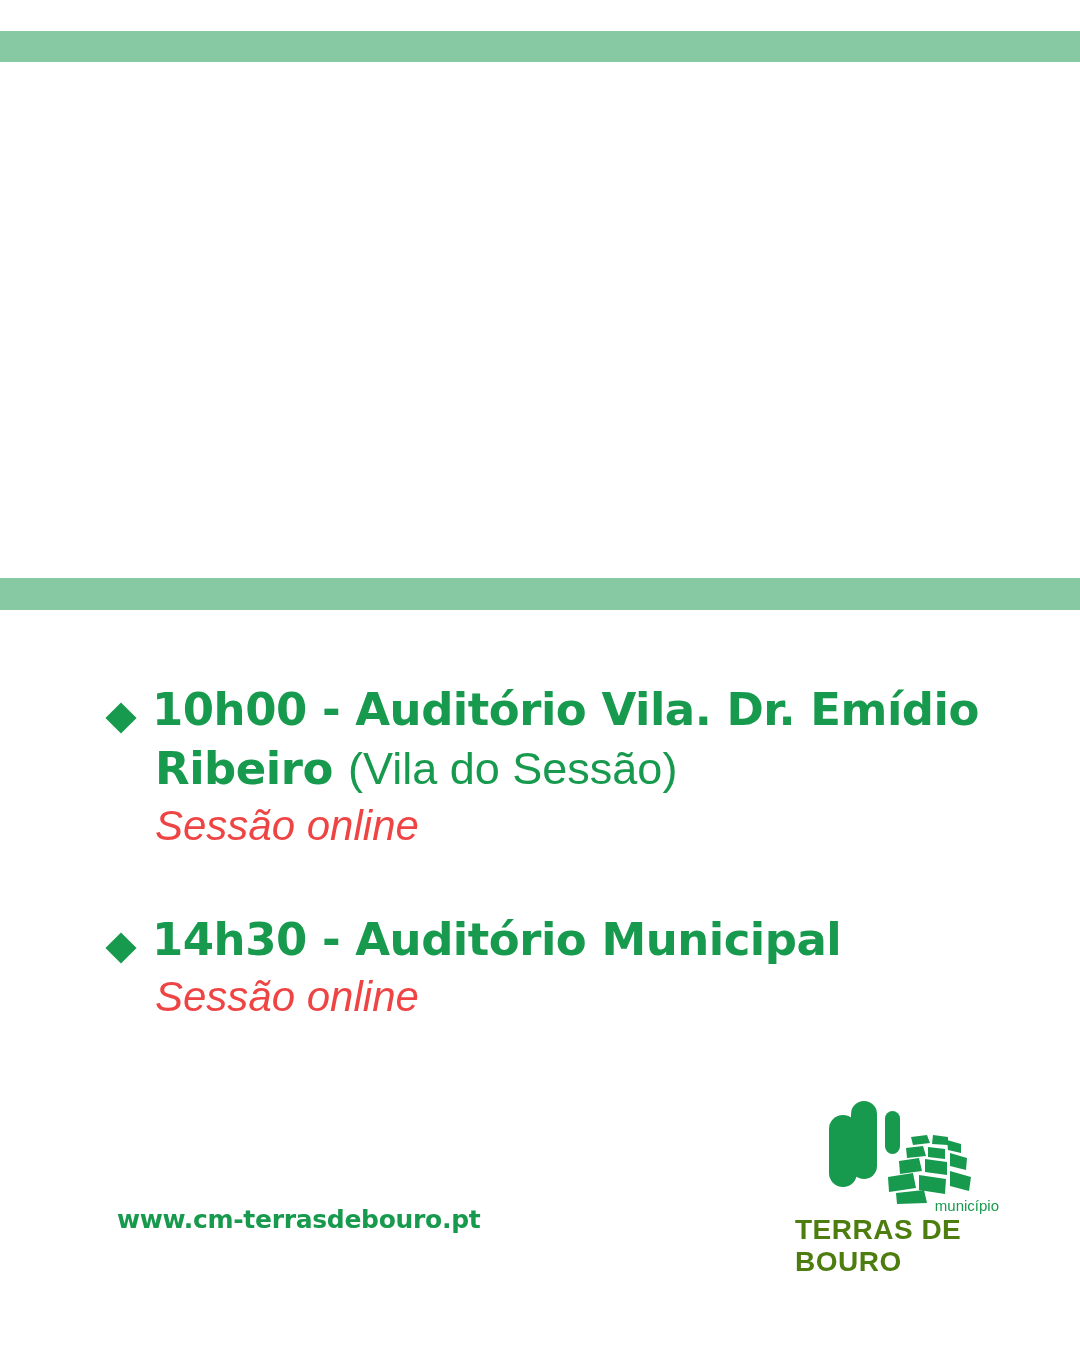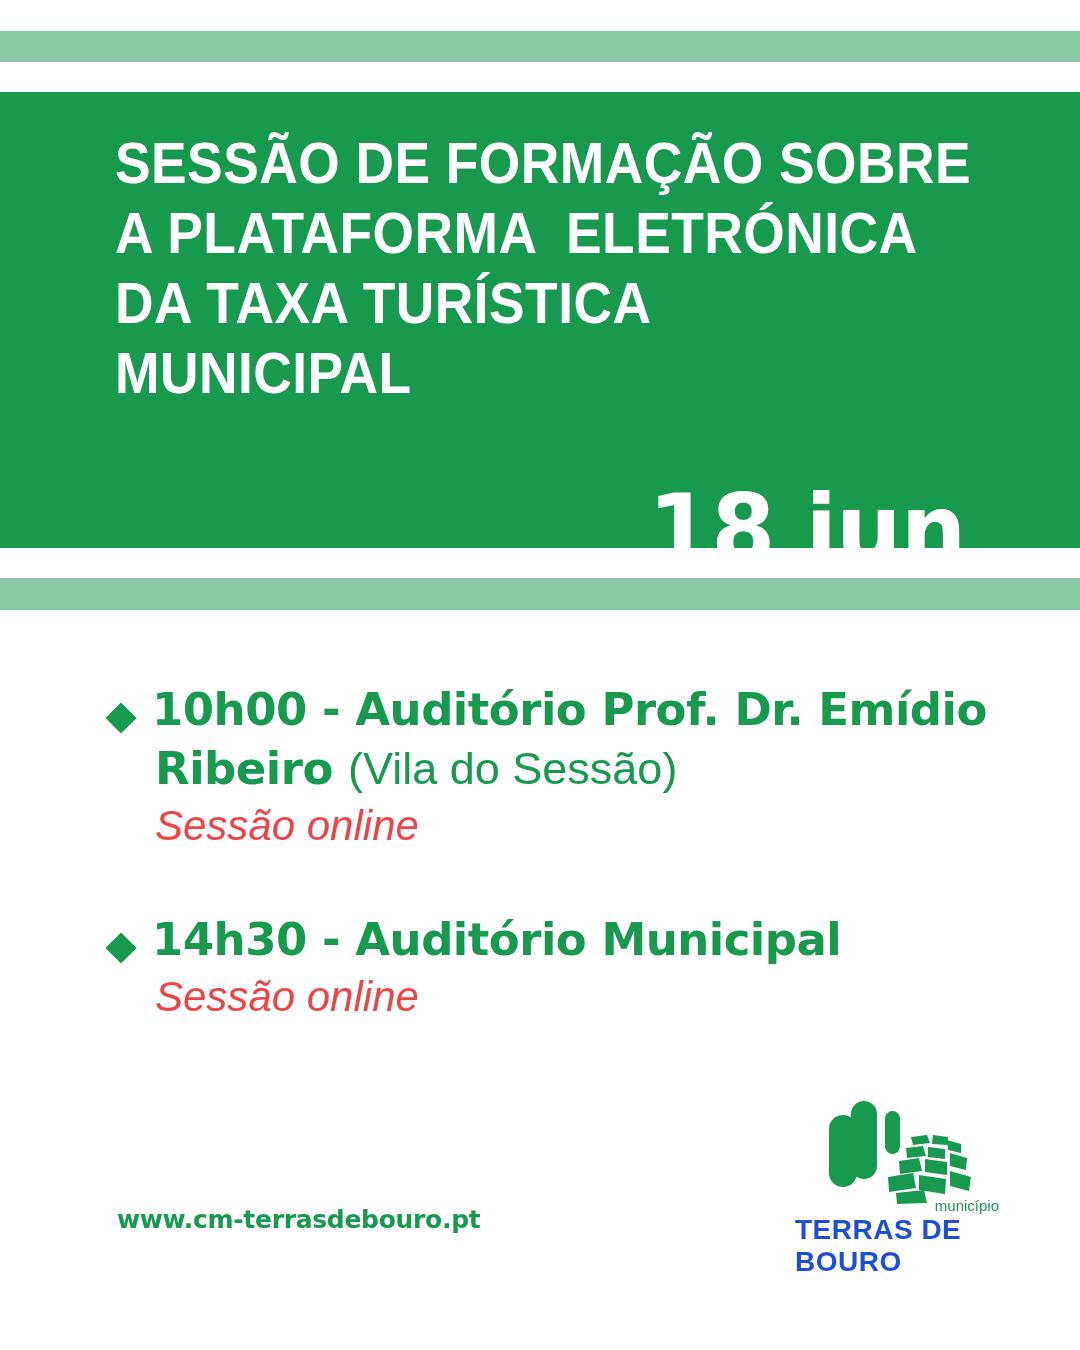--- a/index.html
+++ b/index.html
@@ -162,49 +162,42 @@
     top: 104px;
     color: #189a4e;
     font-family: "Liberation Sans", sans-serif;
     font-size: 15px;
     letter-spacing: 0px;
   }
   .logo-wordmark {
     position: absolute;
     left: 4px;
     top: 121px;
-    color: #1d4ed8;
+    color: #4d7c0f;
     font-family: "Liberation Sans", sans-serif;
     font-weight: bold;
     font-size: 28px;
     letter-spacing: 0.5px;
   }
 </style>
 </head>
 <body>
 
 <div id="poster">
 
   <div class="band-light-top"></div>
 
-  <div class="hero">
-    <div class="hero-title">SESSÃO DE FORMAÇÃO SOBRE
-A PLATAFORMA  ELETRÓNICA
-DA TAXA TURÍSTICA
-MUNICIPAL</div>
-    <div class="hero-date">18 jun</div>
-  </div>
 
   <div class="band-light-bottom"></div>
 
   <div class="schedule">
 
     <div class="entry">
       <span class="bullet-icon"></span>
-      <p class="entry-headline"><span>10h00 - Auditório Prof. Dr. Emídio Ribeiro </span><span class="loc">(Vila do Sessão)</span></p>
+      <p class="entry-headline"><span>10h00 - Auditório Vila. Dr. Emídio Ribeiro </span><span class="loc">(Vila do Sessão)</span></p>
       <p class="entry-sub">Sessão online</p>
     </div>
 
     <div class="entry">
       <span class="bullet-icon"></span>
       <p class="entry-headline"><span>14h30 - Auditório Municipal</span></p>
       <p class="entry-sub">Sessão online</p>
     </div>
 
   </div>

